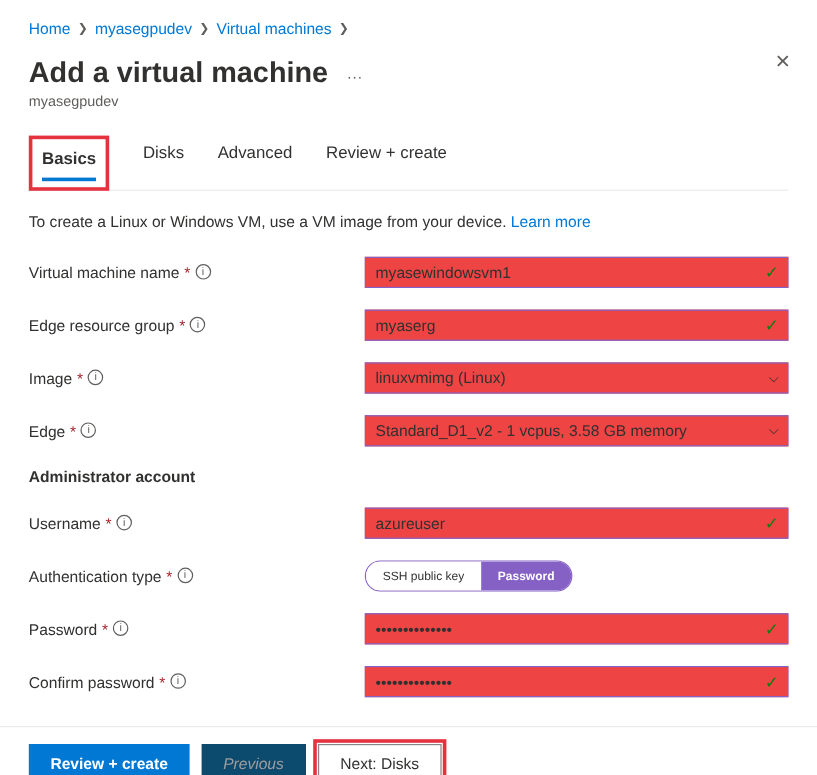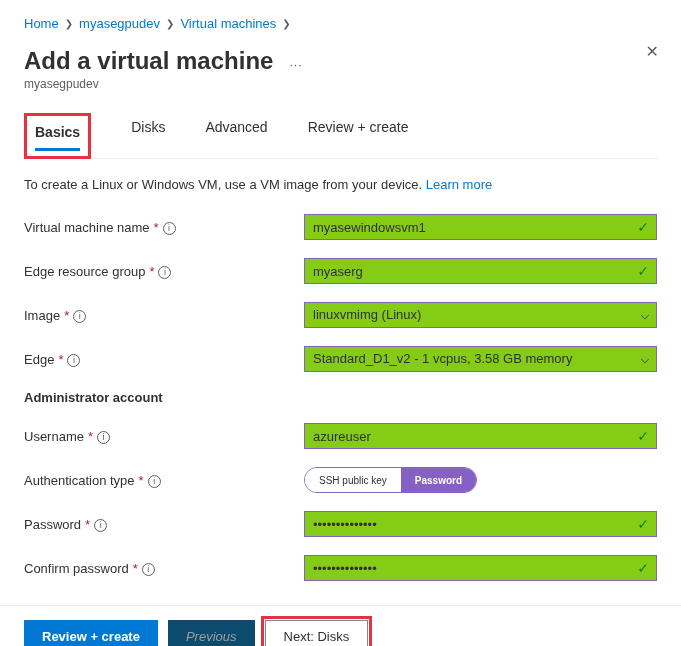--- a/index.html
+++ b/index.html
@@ -15,47 +15,47 @@
   .breadcrumb a { color: #0078d4; text-decoration: none; cursor: pointer; }
   .breadcrumb .chev { color: #605e5c; font-size: 10px; }
   .close-btn {
     position: absolute; right: 22px; top: 42px;
     font-size: 16px; color: #605e5c; cursor: pointer;
     background: none; border: none;
   }
   h1 { font-size: 24px; font-weight: 600; display: inline-block; }
   .ellipsis { color: #605e5c; margin-left: 12px; }
   .subtitle { font-size: 12px; color: #605e5c; margin-top: 2px; margin-bottom: 22px;}
-  .tabs { display: flex; gap: 40px; border-bottom: 1px solid #edebe9; margin-bottom: 18px; }
+  .tabs { display: flex; gap: 28px; border-bottom: 1px solid #edebe9; margin-bottom: 18px; }
   .tab { padding: 6px 0 10px 0; font-size: 14px; color: #323130; cursor: pointer; position: relative; }
   .tab.active { font-weight: 600; }
   .tab.active::after {
     content: ""; position: absolute; left:0; right:0; bottom:-1px;
     height: 3px; background:#0078d4;
   }
   .tab-highlight { border: 3px solid #e5323f; padding: 2px 8px 6px 8px; margin-bottom: -1px; }
   .desc { font-size: 13px; margin-bottom: 22px; }
   .desc a { color:#0078d4; text-decoration:none; }
   .form-row {
     display:flex; align-items:center; margin-bottom:18px;
   }
   .form-label {
-    width: 280px; font-size:13px; display:flex; align-items:flex-end; gap:4px;
+    width: 280px; font-size:13px; display:flex; align-items:flex-start; gap:4px;
   }
   .req { color:#a4262c; }
   .info-icon {
     width:13px; height:13px; border:1px solid #605e5c; border-radius:50%;
     display:inline-flex; align-items:center; justify-content:center;
     font-size:9px; color:#605e5c; cursor:pointer;
   }
   .field { position: relative; flex:1; max-width: 355px; }
   .input, .select {
     width:100%; height:26px; border:1px solid #8661c5;
     padding: 4px 28px 4px 8px; font-size:13px; font-family:inherit;
-    background:#84cc16; color:#323130;
+    background:#ef4444; color:#323130;
   }
   .select { appearance:none; cursor:pointer; }
   .check-icon {
     position:absolute; right:8px; top:50%; transform:translateY(-50%);
     color:#107c10; font-size:14px; pointer-events:none;
   }
   .chev-down {
     position:absolute; right:8px; top:50%; transform:translateY(-50%);
     color:#323130; font-size:11px; pointer-events:none;
   }

